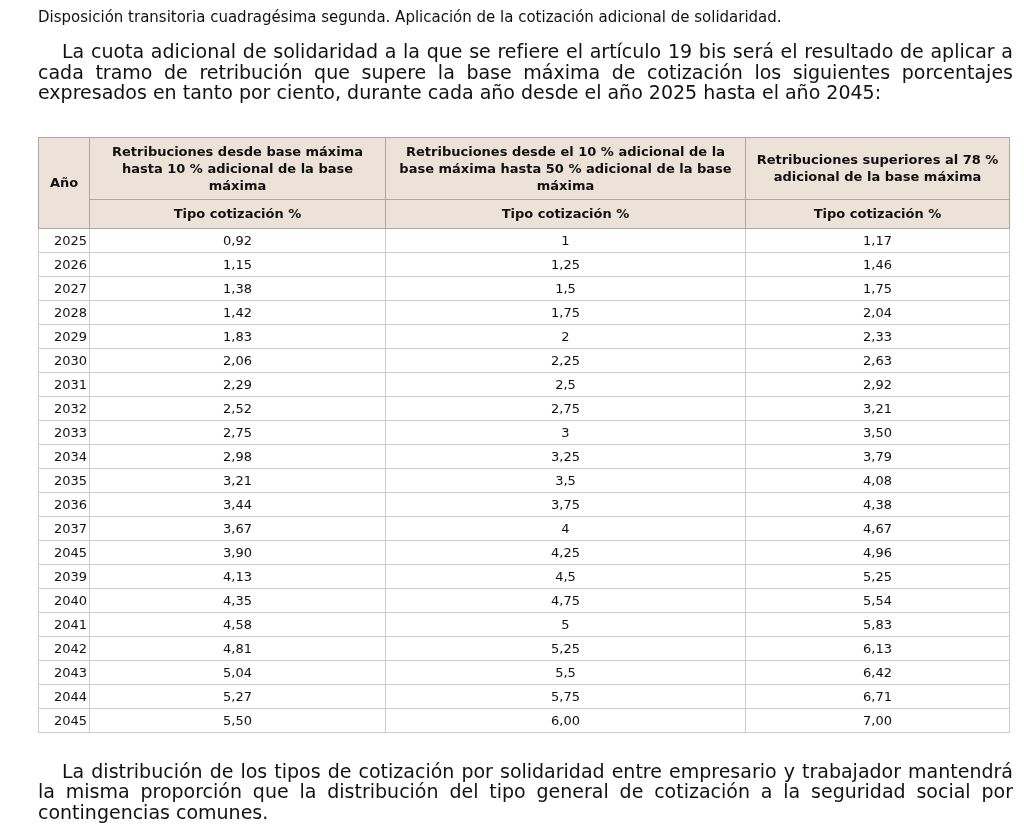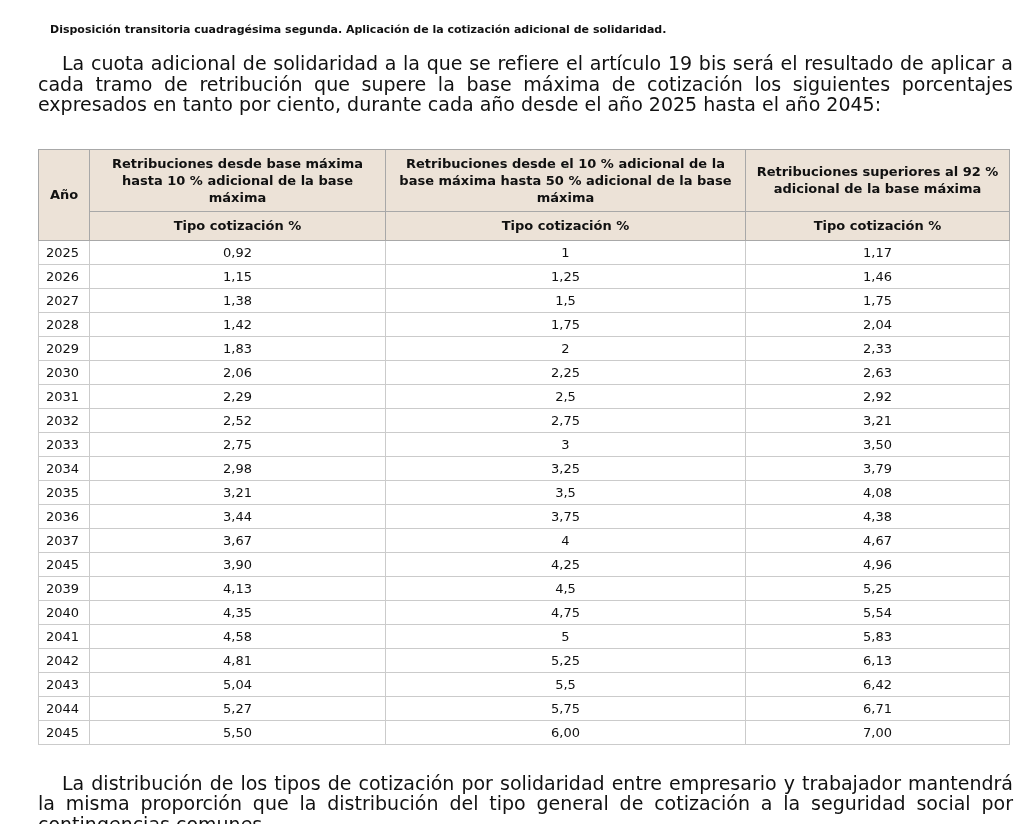--- a/index.html
+++ b/index.html
@@ -15,23 +15,23 @@
     width: 1024px; height: 824px;
     overflow: hidden;
   }
   .doc {
     font-family: "DejaVu Sans", "Liberation Sans", sans-serif;
     color: var(--text);
     padding: 8px 11px 0 38px;
     width: 1024px;
   }
   .doc-title {
-    font-size: 11px;
-    font-weight: bold;
-    margin: 12px;
+    font-size: 15px;
+    font-weight: normal;
+    margin: 0;
     line-height: 19px;
   }
   .body-para {
     font-size: 19px;
     line-height: 20.5px;
     text-align: justify;
     text-indent: 24px;
     margin: 14px 0 0 0;
   }
   table.rates {
@@ -57,21 +57,21 @@
   }
   thead th.year-head { padding: 8px 2px; }
   thead tr.subhead th { padding: 1px 6px; height: 29px; }
   tbody td {
     border: 1px solid var(--border-light);
     font-size: 13px;
     height: 24px;
     padding: 1px 2px;
     vertical-align: middle;
   }
-  tbody td.year { text-align: left; padding-left: 7px; }
+  tbody td.year { text-align: right; padding-left: 7px; }
   tbody td.val  { text-align: center; }
   .footer-para { margin-top: 28px; }
 </style>
 </head>
 <body>
 
 <div class="doc">
 
   <h1 class="doc-title">Disposición transitoria cuadragésima segunda. Aplicación de la cotización adicional de solidaridad.</h1>
 
@@ -82,21 +82,21 @@
       <col class="c-year">
         <col class="c-t1">
         <col class="c-t2">
         <col class="c-t3">
     </colgroup>
     <thead>
       <tr>
         <th class="year-head" rowspan="2">Año</th>
         <th>Retribuciones desde base máxima hasta 10 % adicional de la base máxima</th>
         <th>Retribuciones desde el 10 % adicional de la base máxima hasta 50 % adicional de la base máxima</th>
-        <th>Retribuciones superiores al 92 % adicional de la base máxima</th>
+        <th>Retribuciones superiores al 78 % adicional de la base máxima</th>
       </tr>
       <tr class="subhead">
         <th>Tipo cotización %</th>
         <th>Tipo cotización %</th>
         <th>Tipo cotización %</th>
       </tr>
     </thead>
     <tbody>
         <tr>
           <td class="year">2025</td>

